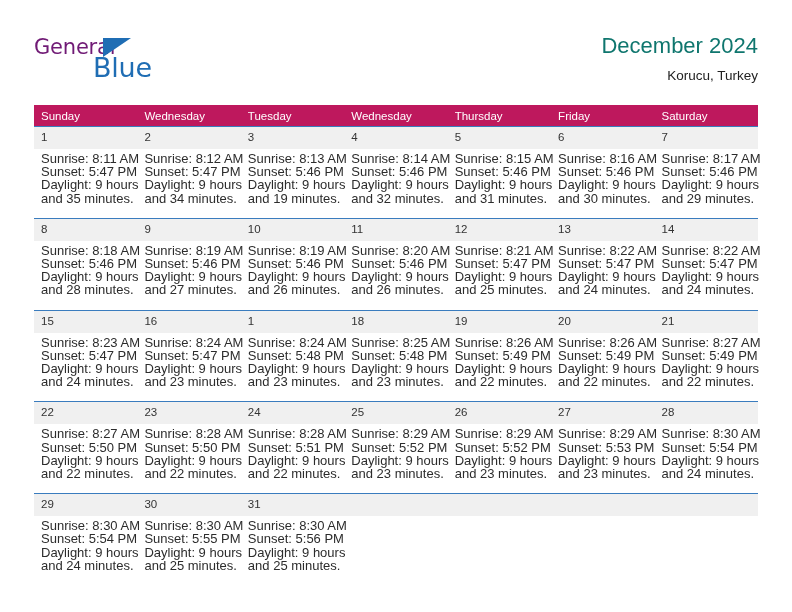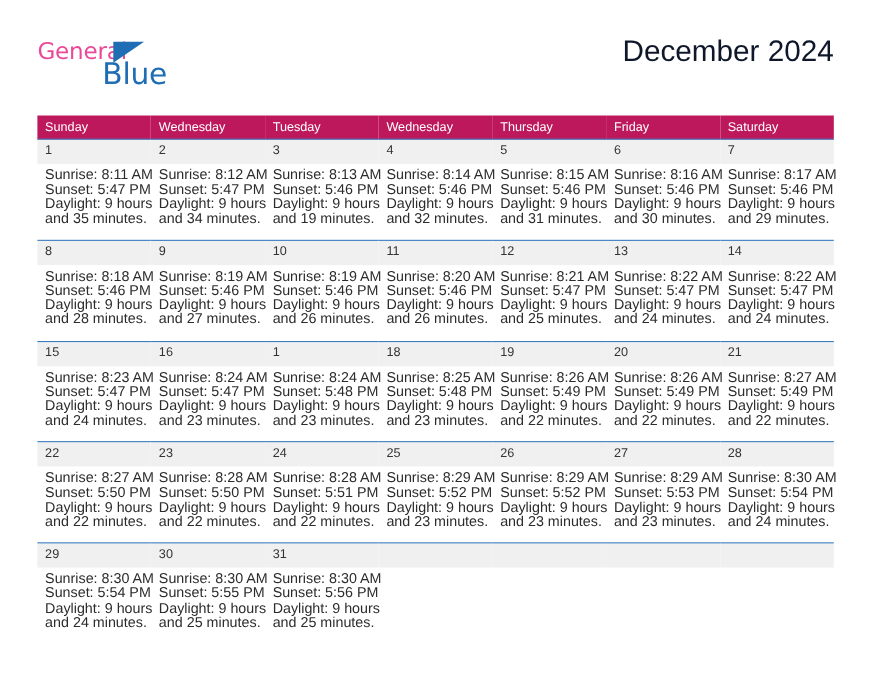--- a/index.html
+++ b/index.html
@@ -35,21 +35,21 @@
     top: 3px;
     width: 180px;
     height: 56px;
   }
   .brand-general {
     position: absolute;
     left: 0;
     top: 4px;
     font-size: 21px;
     line-height: 21px;
-    color: #ec4899;
+    color: #701a75;
     letter-spacing: -0.2px;
     font-family: "DejaVu Sans", sans-serif;
   }
   .brand-triangle {
     position: absolute;
     left: 69px;
     top: 5px;
     width: 0;
     height: 0;
     border-left: 28px solid #1f6db4;
@@ -66,23 +66,23 @@
     font-family: "DejaVu Sans", sans-serif;
   }
 
   .title-block {
     position: absolute;
     right: 0;
     top: 0;
     text-align: right;
   }
   .cal-title {
-    font-size: 27px;
+    font-size: 22px;
     line-height: 32px;
-    color: #0f172a;
+    color: #0f766e;
     font-weight: normal;
     margin: 0;
   }
   .cal-subtitle {
     font-size: 13.5px;
     line-height: 20px;
     color: #222222;
     margin: 4px 0 0 0;
   }
 
@@ -148,20 +148,21 @@
   <div class="header">
 
     <div class="brand">
       <span class="brand-general">General</span>
       <span class="brand-triangle"></span>
       <span class="brand-blue">Blue</span>
     </div>
 
     <div class="title-block">
       <h1 class="cal-title">December 2024</h1>
+      <p class="cal-subtitle">Korucu, Turkey</p>
     </div>
 
   </div>
 
   <table class="calendar">
     <thead>
       <tr>
         <th>Sunday</th>
         <th>Wednesday</th>
         <th>Tuesday</th>

